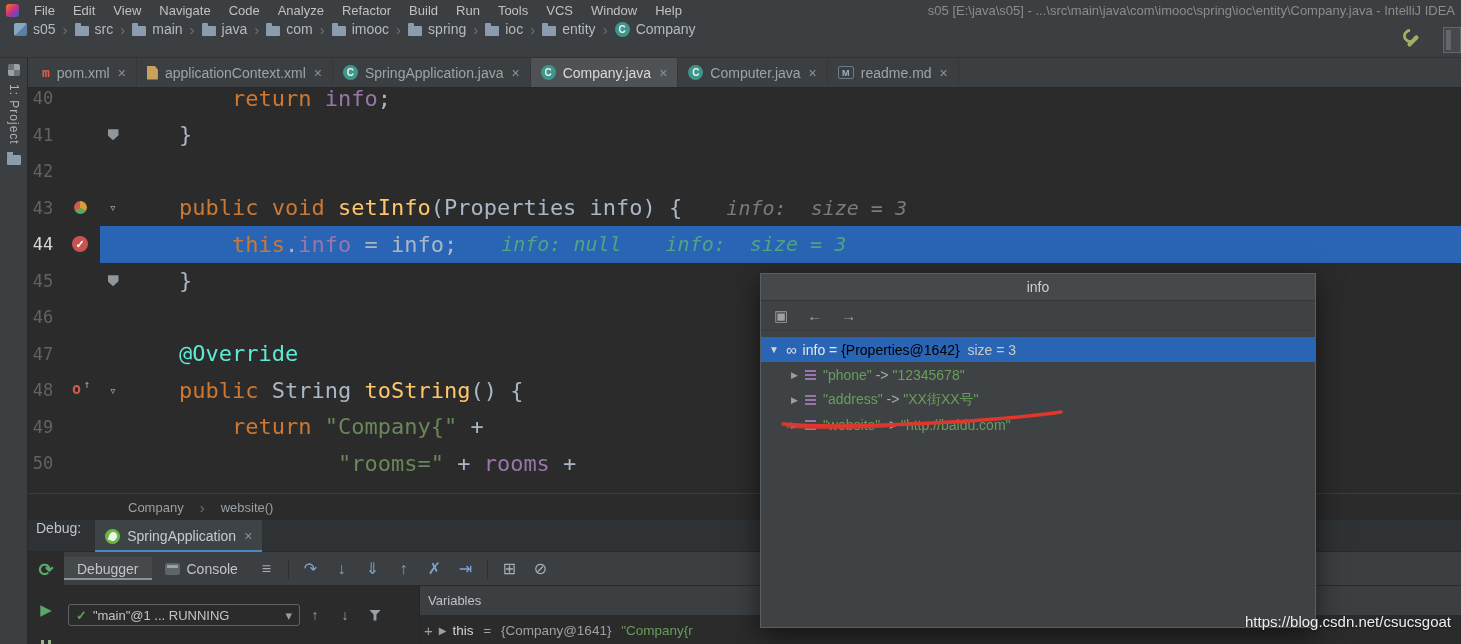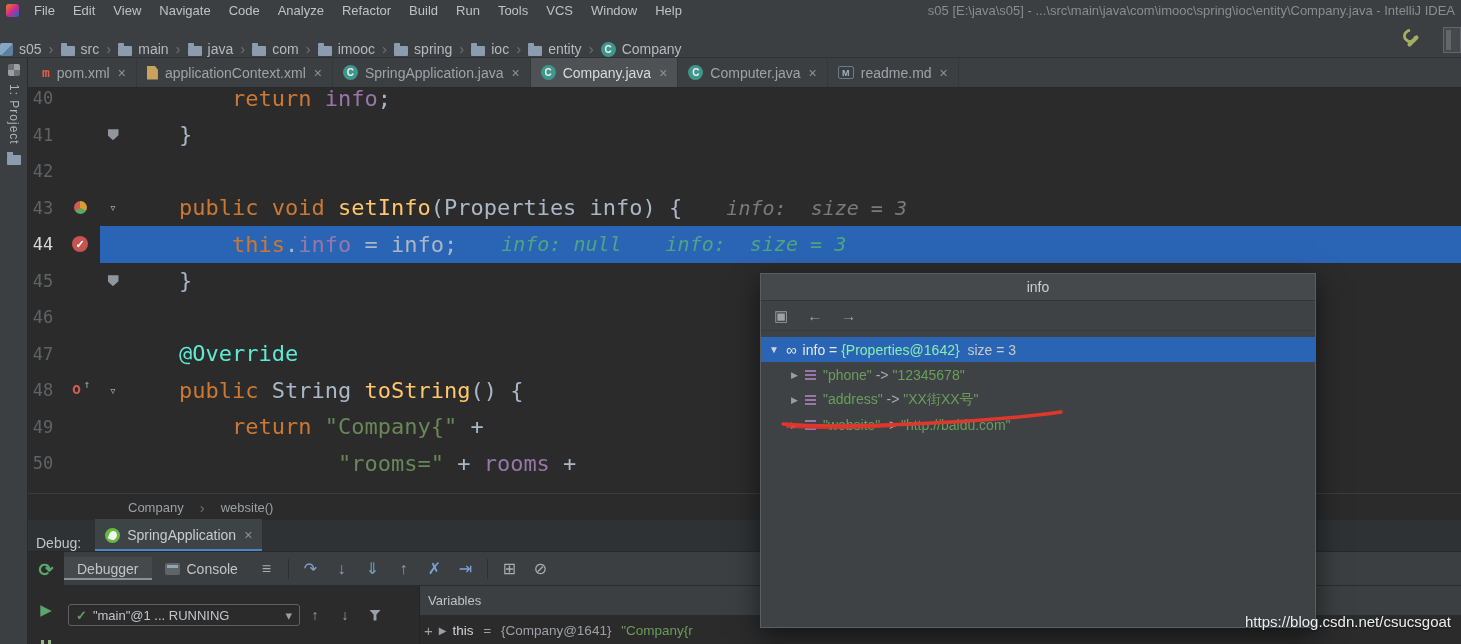--- a/index.html
+++ b/index.html
@@ -6,21 +6,21 @@
   body{background:#1e1e1e;font-family:"Liberation Sans",sans-serif;}
   .ide{position:relative;width:1461px;height:644px;background:#2b2b2b;overflow:hidden;color:#bbb;}
 
   
   .menubar{position:absolute;top:0;left:0;right:0;height:21px;background:#3c3f41;display:flex;align-items:center;padding-left:4px;font-size:13px;color:#bfc1c3;z-index:3;}
   .app-icon{width:13px;height:13px;border-radius:3px;background:linear-gradient(135deg,#f97a12,#c22a99 55%,#1173b9);margin:0 6px 0 2px;flex:none;}
   .mitem{padding:0 9px;white-space:nowrap;}
   .win-title{position:absolute;right:6px;top:3px;color:#8a8d90;font-size:13px;white-space:nowrap;}
 
   
-  .crumbbar{position:absolute;top:21px;left:0;right:0;height:37px;background:#3c3f41;border-bottom:1px solid #303335;display:flex;align-items:flex-end;padding-left:0;font-size:14px;color:#b5bac0;z-index:2;}
+  .crumbbar{position:absolute;top:21px;left:0;right:0;height:37px;background:#3c3f41;border-bottom:1px solid #303335;display:flex;align-items:flex-start;padding-left:14px;font-size:14px;color:#b5bac0;z-index:2;}
   .crumb{display:flex;align-items:center;gap:6px;}
   .crumb-sep{color:#6f7376;margin:0 7px;font-size:15px;}
   .folder-ic{width:14px;height:10px;background:#8a9cad;border-radius:1px;position:relative;margin-top:3px;flex:none;}
   .folder-ic::before{content:"";position:absolute;top:-3px;left:0;width:6px;height:3px;background:#8a9cad;border-radius:1px 1px 0 0;}
   .module-ic{width:13px;height:13px;border-radius:2px;background:linear-gradient(135deg,#86a7c4 50%,#5d7fa3 50%);flex:none;}
   .class-ic{width:15px;height:15px;border-radius:50%;background:#3f968a;color:#eaf3f1;font-size:10px;font-weight:bold;display:flex;align-items:center;justify-content:center;flex:none;}
   .wrench-ic{position:absolute;right:40px;top:9px;width:18px;height:18px;}
   .wrench-ic b{position:absolute;left:8px;top:4px;width:4px;height:14px;background:#a3ae62;border-radius:2px;transform:rotate(45deg);display:block;}
   .wrench-ic::before{content:"";position:absolute;left:0;top:-1px;width:8px;height:8px;border:3px solid #a3ae62;border-radius:50%;border-top-color:transparent;transform:rotate(45deg);}
   .panel-ic{position:absolute;right:0;top:6px;width:18px;height:26px;border:1px solid #63666a;background:#46494b;}
@@ -61,21 +61,21 @@
   .bp{width:16px;height:16px;border-radius:50%;background:#c75450;color:#fff;font-size:11px;font-weight:bold;display:flex;align-items:center;justify-content:center;font-family:"Liberation Sans",sans-serif;}
   .ovr{position:relative;width:16px;height:16px;}
   .ovr .ovr-o{position:absolute;left:0;top:-2px;color:#cd5c54;font-weight:bold;font-size:15px;font-style:normal;}
   .ovr .ovr-up{position:absolute;right:-2px;top:-4px;color:#9aa0a6;font-size:11px;font-style:normal;}
 
   
   .ebreadcrumb{position:absolute;top:493px;left:28px;right:0;height:27px;background:#2b2b2b;border-top:1px solid #3a3d3f;display:flex;align-items:center;padding-left:100px;font-size:13px;color:#9aa0a5;gap:9px;z-index:1;}
 
   
   .debug{position:absolute;top:520px;left:28px;right:0;bottom:0;background:#2b2b2b;z-index:1;}
-  .dheader{height:32px;background:#2e3234;display:flex;align-items:flex-end;font-size:14px;color:#c0c4c8;border-bottom:1px solid #262a2c;}
+  .dheader{height:32px;background:#2e3234;display:flex;align-items:flex-start;font-size:14px;color:#c0c4c8;border-bottom:1px solid #262a2c;}
   .dlabel{margin-left:8px;}
   .dtab{display:flex;align-items:center;gap:7px;background:#3e4346;box-shadow:inset 0 -2px 0 #4a86c8;height:32px;padding:0 10px;margin-left:14px;color:#c7cbd0;}
   .spring-ic{width:15px;height:15px;border-radius:50%;background:#68b943;position:relative;overflow:hidden;flex:none;}
   .spring-ic::before{content:"";position:absolute;left:4px;top:3px;width:8px;height:9px;background:#eef7ea;border-radius:50% 50% 50% 0;transform:rotate(20deg);}
   .dside{position:absolute;left:0;top:32px;bottom:0;width:36px;display:flex;flex-direction:column;align-items:center;padding-top:9px;gap:23px;}
   .rerun{color:#59a869;font-size:18px;font-weight:bold;line-height:1;}
   .resume{color:#59a869;font-size:15px;line-height:1;}
   .pause-ic{width:10px;height:12px;border-left:3px solid #99b38a;border-right:3px solid #99b38a;}
   .dtoolbar{margin-left:36px;height:34px;background:#3c3f41;border-bottom:1px solid #292c2e;display:flex;align-items:center;font-size:14px;color:#c0c4c8;}
   .dtab2{padding:0 13px;height:23px;display:flex;align-items:center;gap:7px;}
@@ -107,21 +107,21 @@
   
   .popup{position:absolute;left:760px;top:273px;width:556px;height:355px;background:#3e4244;border:1px solid #5b5e60;box-shadow:0 8px 26px rgba(0,0,0,.55);z-index:10;font-size:14px;}
   .ptitle{height:27px;background:#46494b;border-bottom:1px solid #333638;display:flex;align-items:center;justify-content:center;color:#cccfd2;}
   .ptoolbar{height:30px;display:flex;align-items:center;gap:19px;padding-left:13px;color:#9da1a4;font-size:15px;border-bottom:1px solid #383b3d;}
   .ptree{position:relative;padding-top:6px;}
   .prow{height:25px;display:flex;align-items:center;padding-left:8px;gap:7px;white-space:pre;}
   .prow.sel{background:#2a65b5;}
   .p-coll{font-size:10px;color:#d0d3d6;}
   .p-inf{font-size:15px;color:#dfe2e4;letter-spacing:-1px;}
   .p-name{color:#e6e8ea;}
-  .p-ref{color:#86efac;}
+  .p-ref{color:#000000;}
   .p-size{color:#c6ccc2;}
   .prow.child{padding-left:30px;}
   .p-exp{font-size:9px;color:#9a9ea1;}
   .bars{display:flex;flex-direction:column;gap:2px;}
   .bars i{width:11px;height:2px;background:#9876aa;display:block;}
   .p-key,.p-val{color:#6a9e5b;}
   .p-arrow{color:#a9adb0;}
   .swoosh{position:absolute;left:16px;top:78px;pointer-events:none;}
 
   

